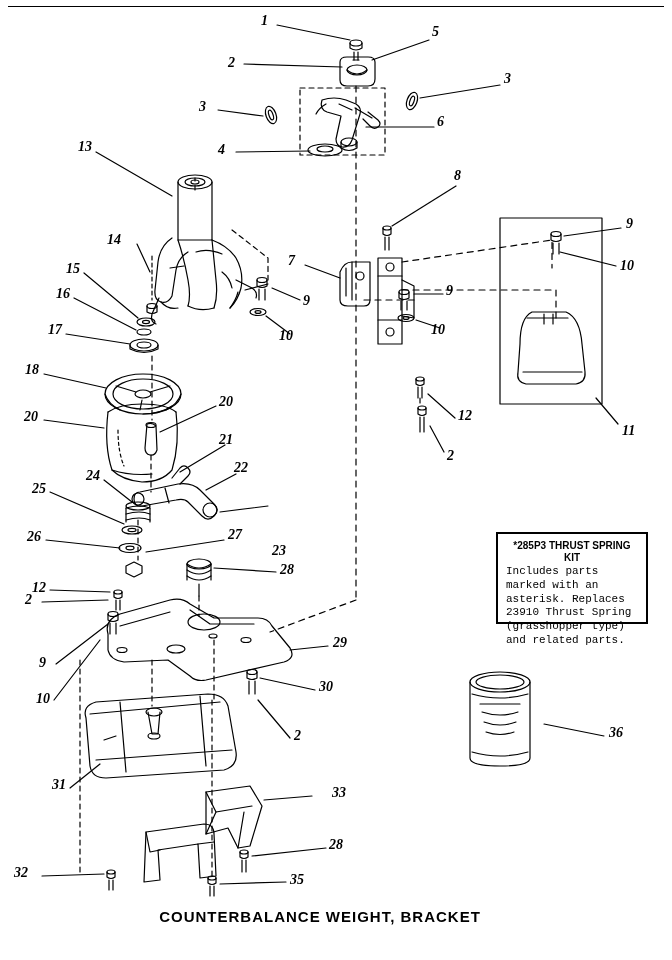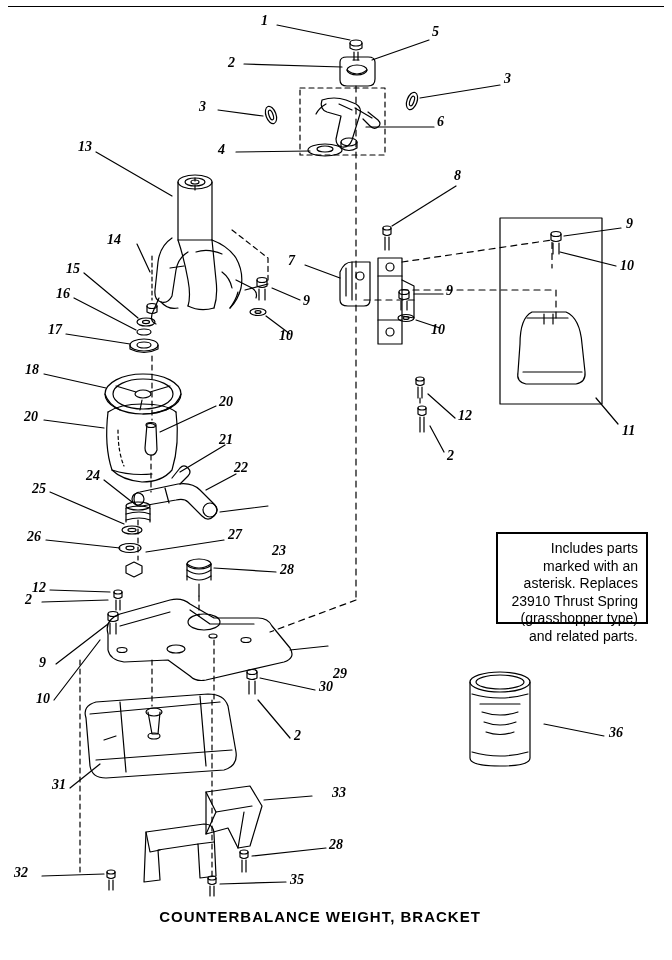--- a/index.html
+++ b/index.html
@@ -54,23 +54,23 @@
   }
   .note-title {
     font-family: "Liberation Sans", sans-serif;
     font-weight: bold;
     font-size: 10px;
     text-align: center;
     line-height: 1.15;
     margin-bottom: 2px;
   }
   .note-body {
-    font-family: Liberation Sans, sans-serif;
-    font-size: 14px;
-    text-align: right;
+    font-family: Liberation Mono, monospace;
+    font-size: 11px;
+    text-align: left;
     line-height: 1.25;
   }
   .top-rule {
     position: absolute;
     left: 8px;
     top: 6px;
     width: 656px;
     height: 0;
     border-top: 1px solid #000;
   }
@@ -489,31 +489,32 @@
   <div class="callout" style="left:219px; top:433px;">21</div>
   <div class="callout" style="left:234px; top:461px;">22</div>
   <div class="callout" style="left:86px;  top:469px;">24</div>
   <div class="callout" style="left:32px;  top:482px;">25</div>
   <div class="callout" style="left:272px; top:496px;margin-top:48px;">23</div>
   <div class="callout" style="left:27px;  top:530px;">26</div>
   <div class="callout" style="left:228px; top:528px;">27</div>
   <div class="callout" style="left:280px; top:563px;">28</div>
   <div class="callout" style="left:32px;  top:581px;">12</div>
   <div class="callout" style="left:25px;  top:593px;">2</div>
-  <div class="callout" style="left:333px; top:636px;margin-top:31px;">29</div>
+  <div class="callout" style="left:333px; top:636px;">29</div>
   <div class="callout" style="left:39px;  top:656px;">9</div>
   <div class="callout" style="left:319px; top:680px;">30</div>
   <div class="callout" style="left:36px;  top:692px;">10</div>
   <div class="callout" style="left:294px; top:729px;">2</div>
   <div class="callout" style="left:609px; top:726px;">36</div>
   <div class="callout" style="left:52px;  top:778px;">31</div>
   <div class="callout" style="left:332px; top:786px;">33</div>
   <div class="callout" style="left:329px; top:838px;">28</div>
   <div class="callout" style="left:14px;  top:866px;">32</div>
   <div class="callout" style="left:290px; top:873px;">35</div>
 
   <div class="note-box" style="left:496px; top:532px; width:152px; height:92px;">
+    <div class="note-title">*285P3 THRUST SPRING KIT</div>
     <div class="note-body">Includes parts marked with an asterisk. Replaces 23910 Thrust Spring (grasshopper type) and related parts.</div>
   </div>
 
   <div class="title-block" style="top:908px;">COUNTERBALANCE WEIGHT, BRACKET</div>
 
 </div>
 
 </body></html>

